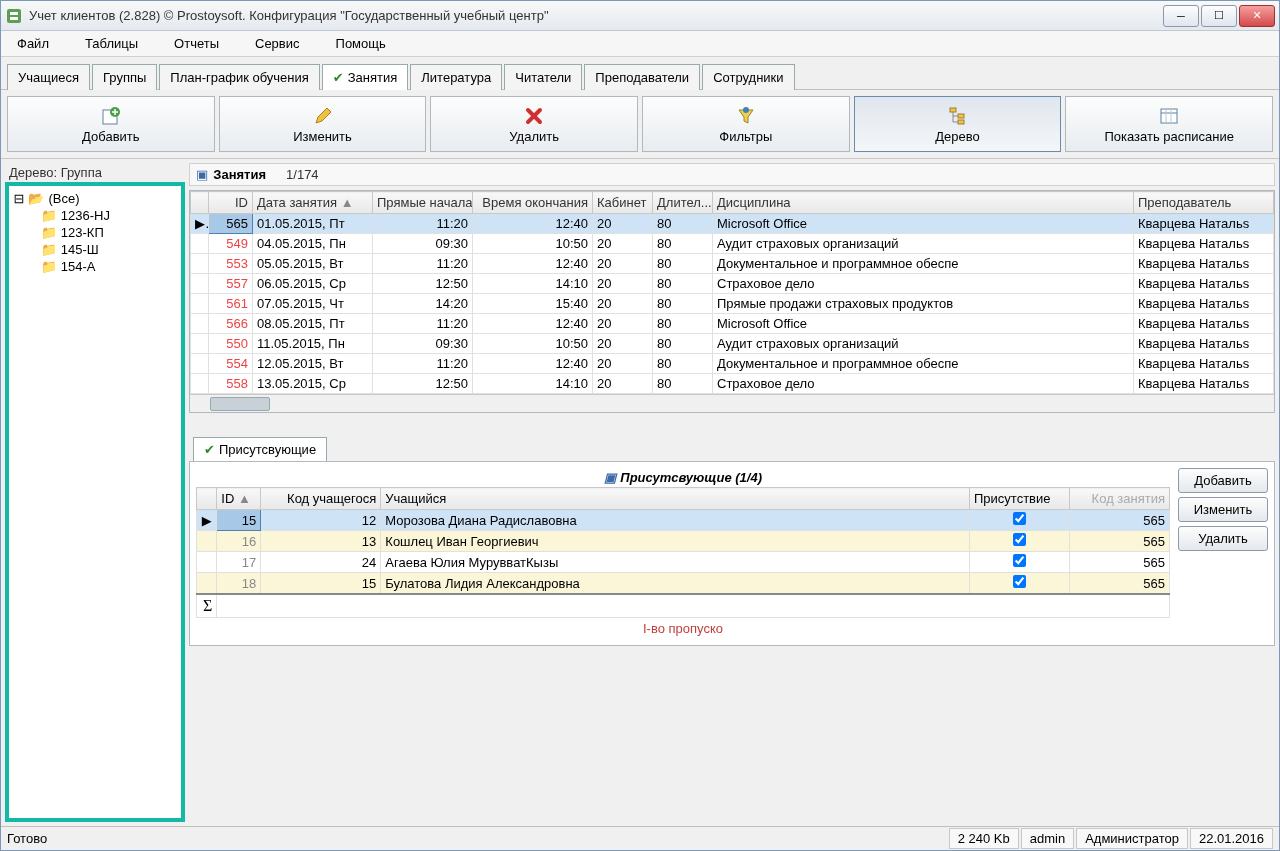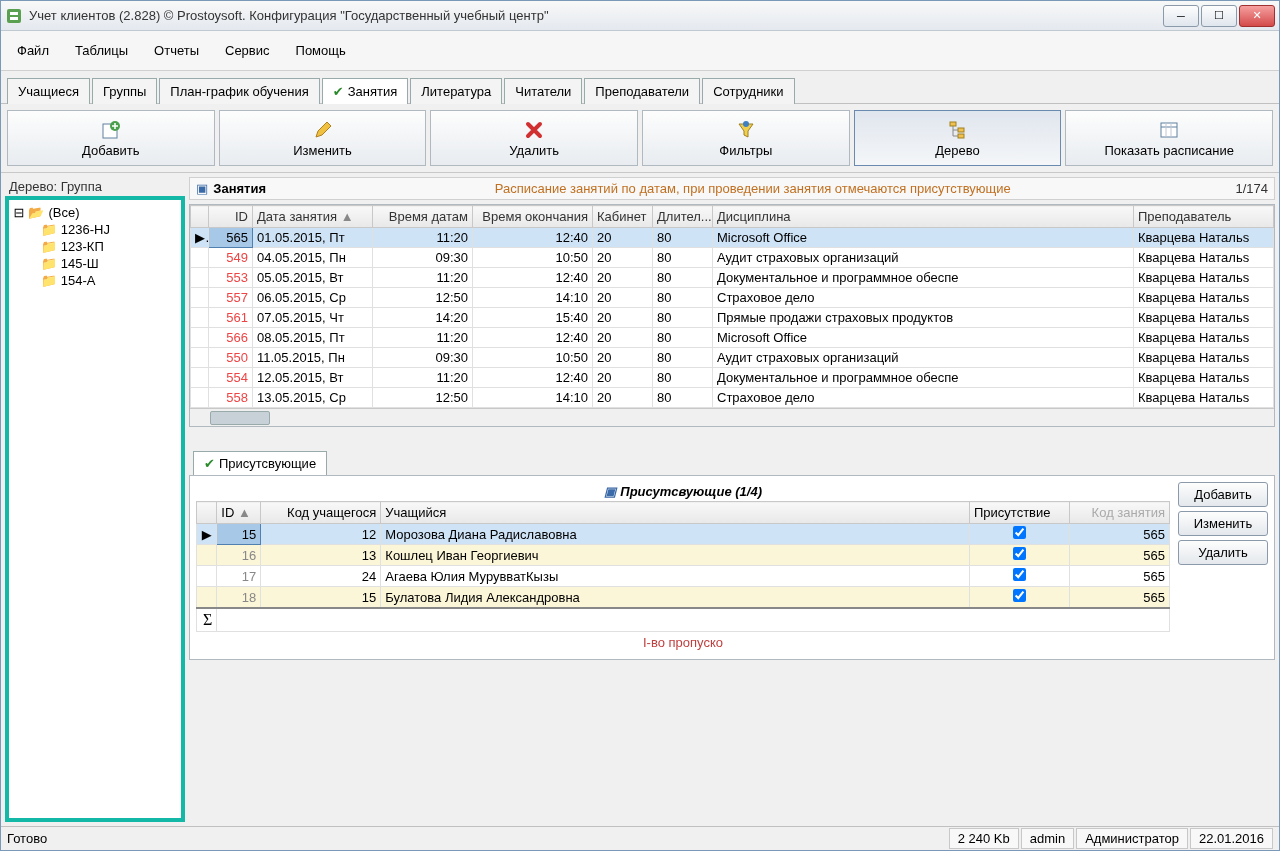--- a/index.html
+++ b/index.html
@@ -4,21 +4,21 @@
 <style>
 * { box-sizing: border-box; margin: 0; padding: 0; font-family: Tahoma, Arial, sans-serif; font-size: 13px; }
 body { background: #fff; }
 .window { width: 1280px; height: 851px; border: 1px solid #7a99b8; background: #f0f0f0; display: flex; flex-direction: column; }
 .titlebar { height: 30px; background: linear-gradient(#f8f8f8,#e4e9ef); display: flex; align-items: center; padding: 0 4px; border-bottom: 1px solid #c0c8d0; }
 .titlebar .app-icon { width: 18px; height: 18px; margin-right: 6px; }
 .titlebar .title { flex: 1; color: #333; }
 .win-btns { display: flex; gap: 2px; }
 .win-btn { width: 36px; height: 22px; border: 1px solid #8a9aaa; border-radius: 3px; background: linear-gradient(#fdfdfd,#e0e6ee); display:flex; align-items:center; justify-content:center; font-size:11px; cursor:pointer;}
 .win-btn.close { background: linear-gradient(#f6a0a0,#d44a4a); color:#fff; border-color:#a03030;}
-.menubar { height: 40px; background: #f6f6f6; display: flex; align-items: center; padding: 0 6px; gap: 6px; border-bottom:1px solid #d0d0d0;}
+.menubar { height: 26px; background: #f6f6f6; display: flex; align-items: center; padding: 0 6px; gap: 16px; border-bottom:1px solid #d0d0d0;}
 .menubar .menu-item { padding: 3px 10px; cursor: pointer; }
 .tabs { display: flex; align-items: flex-end; padding: 6px 6px 0 6px; gap: 0; background:#f0f0f0; border-bottom:1px solid #c0c0c0;}
 .tabs .tab { padding: 5px 10px; border: 1px solid #9aa; border-bottom: none; background: #f4f4f4; margin-right: 2px; cursor:pointer; position:relative; top:1px;}
 .tabs .tab.active { background:#fff; font-weight:normal;}
 .tabs .tab .check { color: #2a8a2a; margin-right: 4px;}
 .toolbar { display: flex; padding: 4px; background:#f0f0f0; border-bottom:1px solid #c8c8c8;}
 .tool-btn { flex:1; border:1px solid #b0b8c0; background: linear-gradient(#fdfdfd,#e8ecf0); margin:2px; padding:4px; display:flex; flex-direction:column; align-items:center; justify-content:center; cursor:pointer; height:56px;}
 .tool-btn .ico { height: 22px; display:flex; align-items:center; justify-content:center; margin-bottom:2px;}
 .tool-btn.pressed { background: linear-gradient(#e0e6ee,#f4f6f8); border-color:#6a8ab0;}
 .main-area { flex:1; display:flex; padding:4px; gap:4px; overflow:hidden;}
@@ -182,21 +182,20 @@
         <div class="tree-node" style="padding-left:28px"><span class="folder-icon">📁</span> <span>123-КП</span></div>
         <div class="tree-node" style="padding-left:28px"><span class="folder-icon">📁</span> <span>145-Ш</span></div>
         <div class="tree-node" style="padding-left:28px"><span class="folder-icon">📁</span> <span>154-А</span></div>
       </div>
     </div>
 
     <div class="right-panel">
       <div class="section-header">
         <span class="sq">▣</span>
         <span class="title">Занятия</span>
-        <span class="desc">Расписание занятий по датам, при проведении занятия отмечаются присутствующие</span>
         <span class="counter">1/174</span>
       </div>
 
       <div class="grid">
         <table>
           <colgroup>
               <col style="width:18px">
               <col style="width:44px">
               <col style="width:120px">
               <col style="width:100px">
@@ -204,21 +203,21 @@
               <col style="width:60px">
               <col style="width:60px">
               <col>
               <col style="width:140px">
             </colgroup>
           <thead>
               <tr>
             <th></th>
             <th style="text-align:right">ID</th>
             <th><span>Дата занятия</span> <span style="color:#888">▲</span></th>
-            <th style="text-align:right">Время датам</th>
+            <th style="text-align:right">Прямые начала</th>
             <th style="text-align:right">Время окончания</th>
             <th>Кабинет</th>
             <th>Длител...</th>
             <th>Дисциплина</th>
             <th>Преподаватель</th>
           </tr>
             </thead>
           <tbody id="grid-body">
               <tr class="selected">
                 <td class="row-indicator">▶</td>

